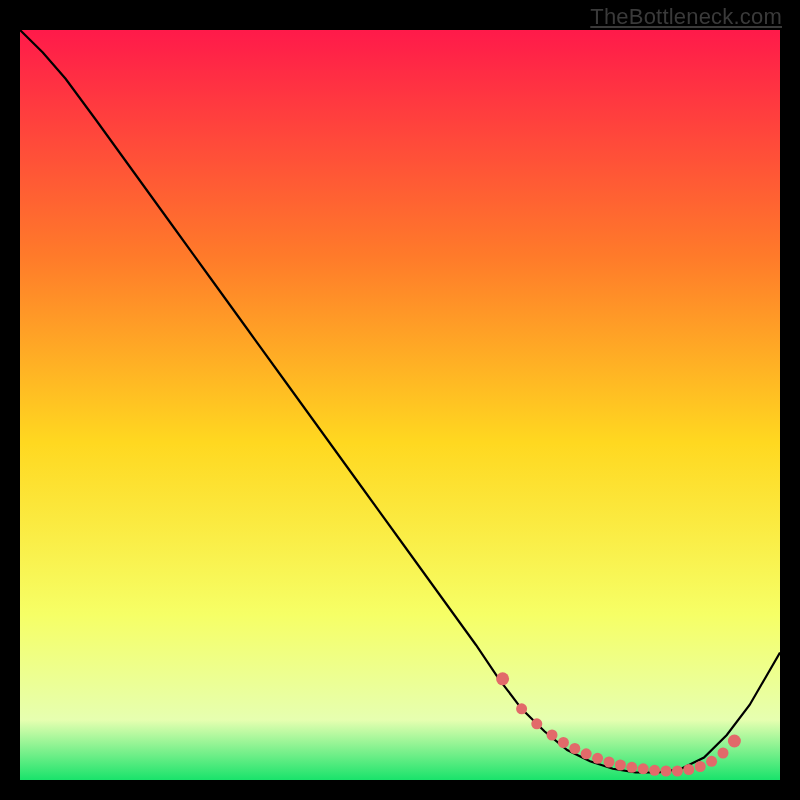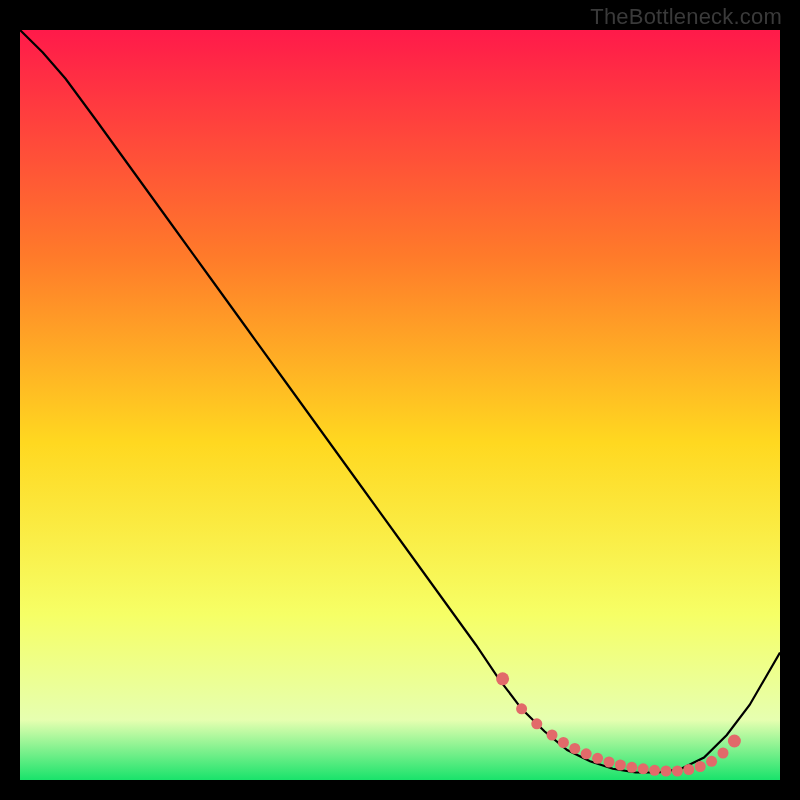--- a/index.html
+++ b/index.html
@@ -22,20 +22,21 @@
   }
   .watermark {
     position: absolute;
     top: 4px;
     right: 18px;
     color: #3a3a3a;
     font-size: 22px;
     font-weight: 500;
     letter-spacing: 0.2px;
     user-select: none;
+    text-decoration: underline;
   }
   .plot-area {
     position: absolute;
     top: 30px;
     left: 20px;
     width: 760px;
     height: 750px;
   }
   svg {
     display: block;

